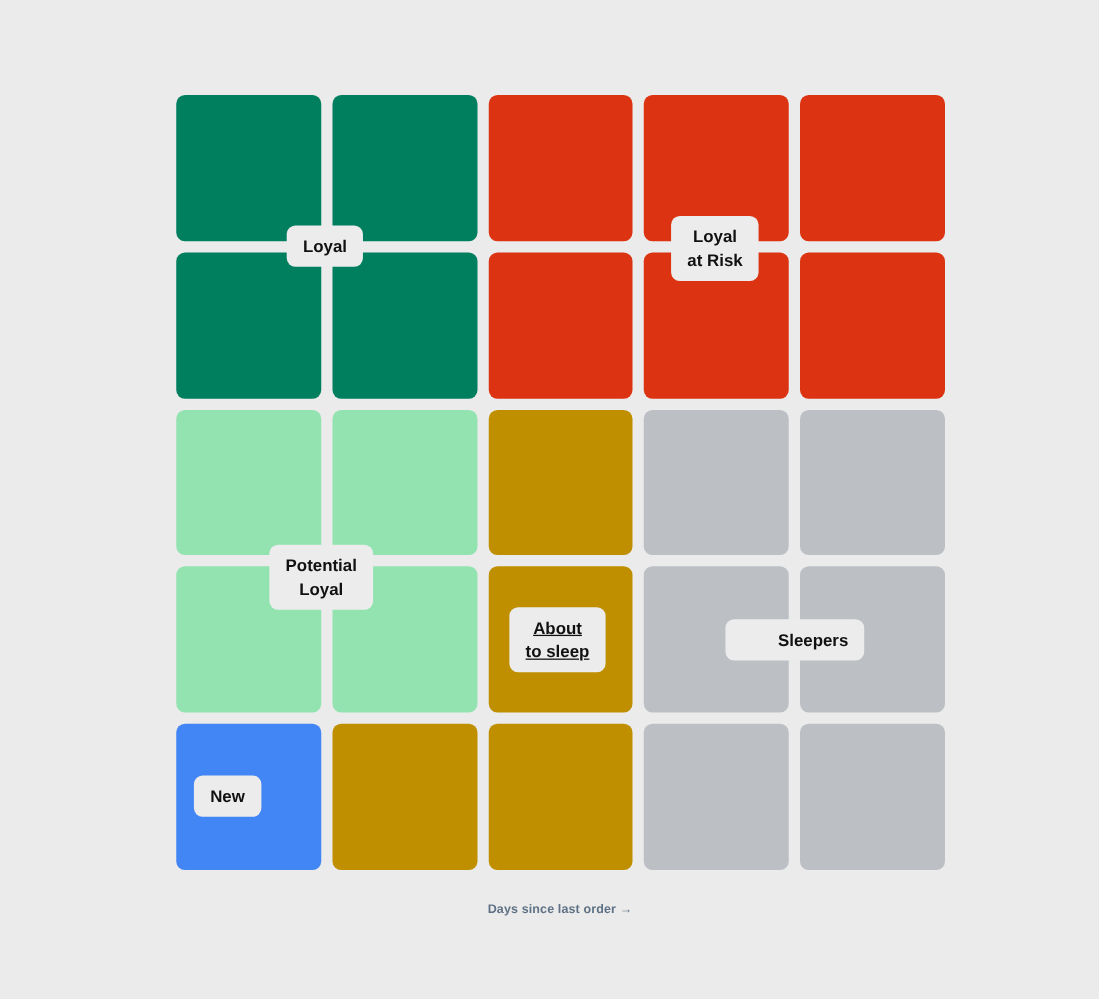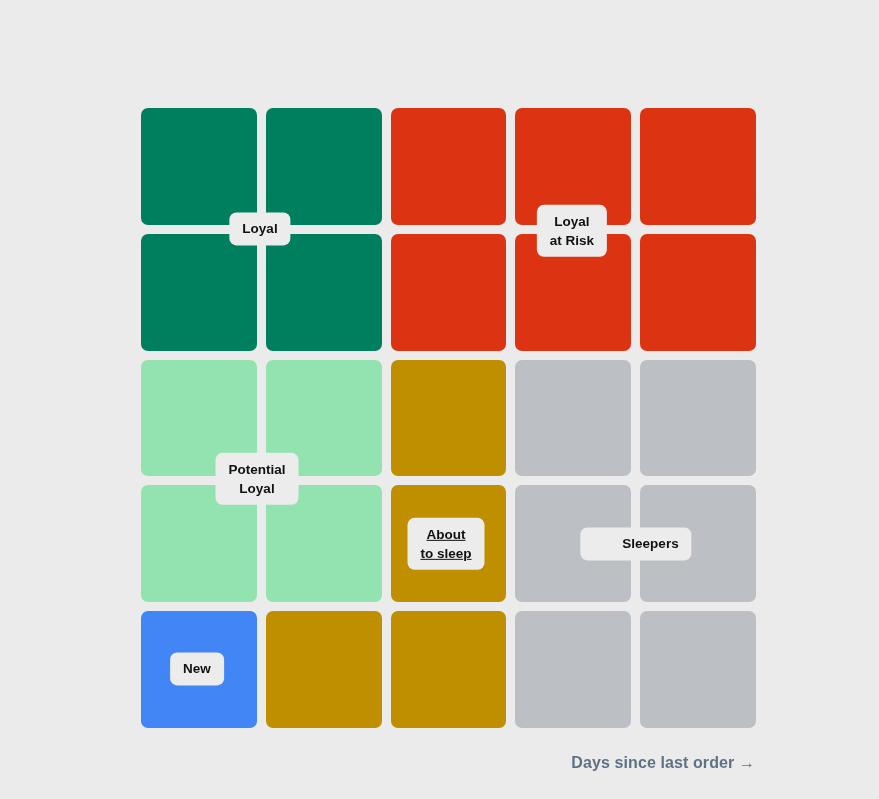--- a/index.html
+++ b/index.html
@@ -11,43 +11,42 @@
     height: 799px;
     background: #ebebeb;
     font-family: "Liberation Sans", sans-serif;
     overflow: hidden;
     position: relative;
   }
 
   #chart-root {
     position: absolute;
     inset: 0;
-    margin-top: 32px;
   }
 
   
   #y-axis-label {
     position: absolute;
     left: 0;
     top: 0;
     width: 40px;
     height: 799px;
     display: flex;
     align-items: center;
     justify-content: flex-end;
   }
 
   
   #x-axis-label {
     position: absolute;
     left: 141px;
     top: 722px;
     width: 614px;
-    text-align: right;
-    font-size: 16px;
+    text-align: center;
+    font-size: 10px;
     font-weight: bold;
     color: #5f7285;
     letter-spacing: .1px;
   }
 
   
   #grid {
     position: absolute;
     left: 141px;
     top: 76px;
@@ -111,24 +110,24 @@
       <div class="cell" style="background: rgb(66, 133, 244);"></div>
       <div class="cell" style="background: rgb(191, 143, 0);"></div>
       <div class="cell" style="background: rgb(191, 143, 0);"></div>
       <div class="cell" style="background: rgb(188, 192, 196);"></div>
       <div class="cell" style="background: rgb(188, 192, 196);"></div>
     </div>
 
   <div class="seg-label" style="left:260px; top:197px;">Loyal</div>
   <div class="seg-label" style="left:572px; top:199px;">Loyal
 at Risk</div>
-  <div class="seg-label" style="left:257px; top:447px;">Potential
+  <div class="seg-label" style="left:257px; top:462px;">Potential
 Loyal</div>
   <div class="seg-label" style="left:446px; top:512px;text-decoration:underline;">About
 to sleep</div>
   <div class="seg-label" style="left:636px; top:512px;padding-left:42px;">Sleepers</div>
-  <div class="seg-label" style="left:197px; top:637px;">New</div>
+  <div class="seg-label" style="left:182px; top:637px;">New</div>
 
   <div id="x-axis-label">
     <span>Days since last order  →</span>
   </div>
 
 </div>
 
 </body></html>

